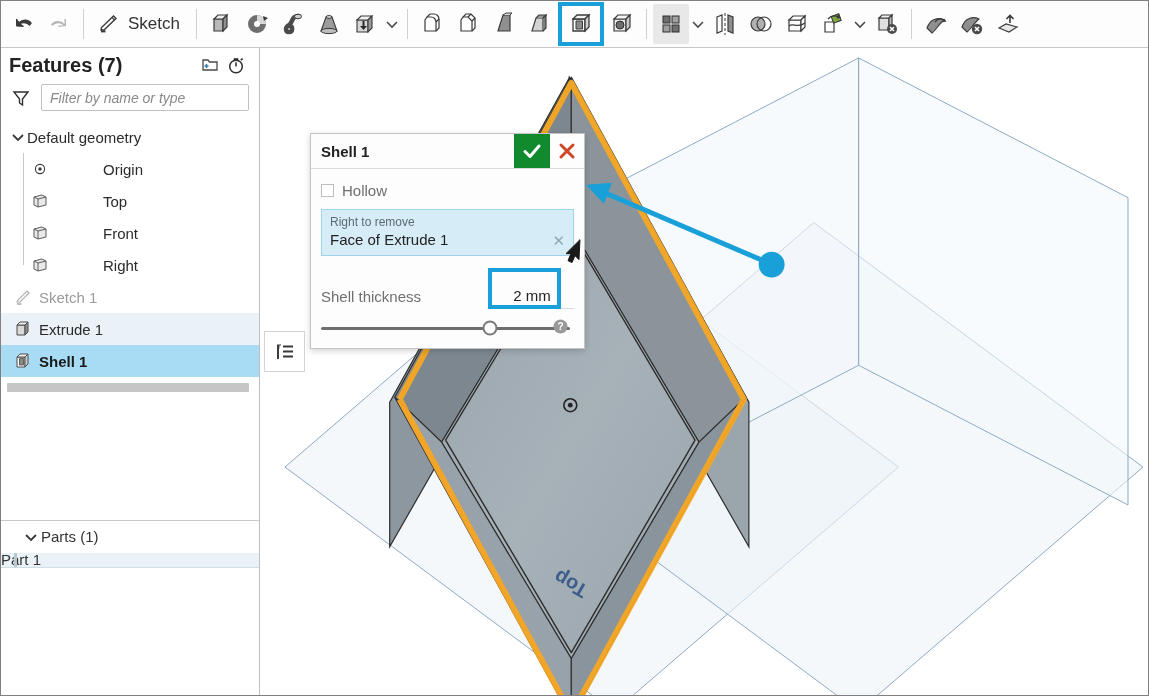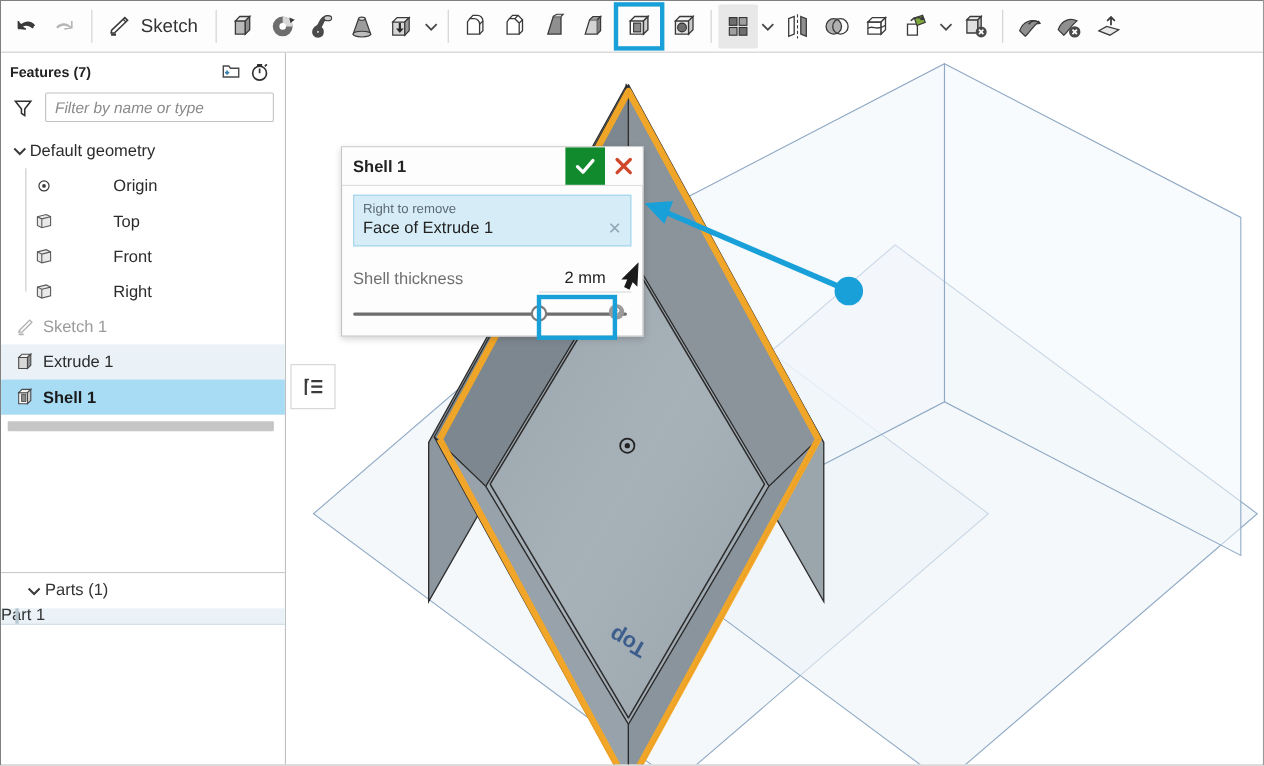--- a/index.html
+++ b/index.html
@@ -107,21 +107,21 @@
     box-sizing: border-box;
   }
   .feat-header {
     display: flex;
     align-items: center;
     padding: 8px 10px 6px 8px;
     height: 32px;
     box-sizing: border-box;
   }
   .feat-title {
-    font-size: 13px;
+    font-size: 20px;
     font-weight: bold;
     color: #222;
     flex: 1;
   }
   .hdr-icon {
     width: 26px; height: 24px;
     display: flex; align-items: center; justify-content: center;
     cursor: pointer;
   }
   .filter-row {
@@ -313,21 +313,21 @@
     right: 8px; bottom: 7px;
     font-size: 15px;
     color: #8fa8b3;
     cursor: pointer;
     line-height: 1;
   }
 
   .thick-row {
     display: flex;
     align-items: center;
-    margin-top: 15px;
+    margin-top: 26px;
     height: 28px;
   }
   .thick-label { font-size: 15px; color: #6f6f6f; flex: 1; }
   .thick-input {
     width: 84px;
     height: 25px;
     border: none;
     border-bottom: 1px solid #dadada;
     text-align: center;
     font-size: 15px;
@@ -826,20 +826,24 @@
         </div>
         <div class="dlg-cancel">
           <svg width="20" height="20" viewBox="0 0 20 20">
             <path d="M4 4 L16 16 M16 4 L4 16" stroke="#d0472b" stroke-width="3" stroke-linecap="round"></path>
           </svg>
         </div>
       </div>
 
       <div class="dlg-body">
 
+        <div class="chk-row">
+          <span class="chk-box"></span>
+          <span class="chk-label">Hollow</span>
+        </div>
 
         <div class="faces-box">
           <div class="faces-cap">Right to remove</div>
           <div class="faces-val">Face of Extrude 1</div>
           <span class="faces-x">✕</span>
         </div>
 
         <div class="thick-row">
           <span class="thick-label">Shell thickness</span>
           <input class="thick-input" type="text" value="2 mm" style="">

